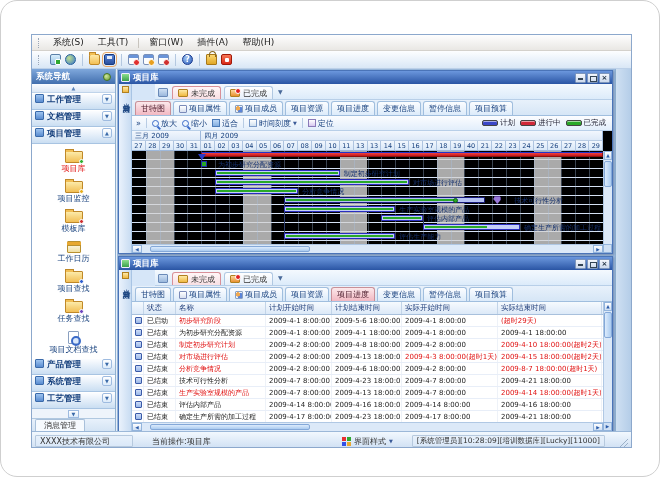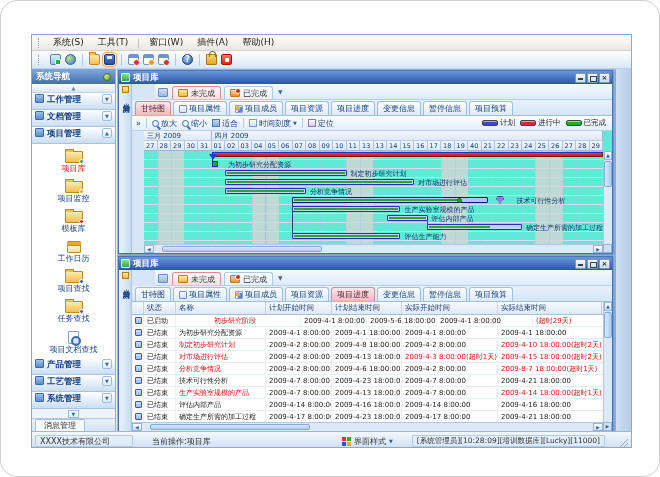--- a/index.html
+++ b/index.html
@@ -103,21 +103,21 @@
   .mag::after { content:''; position:absolute; right:-3px; bottom:-3px; width:4px; height:1.5px; background:#3a6ac8; transform:rotate(45deg); }
   .fitic { width:8px; height:8px; flex:none; background:linear-gradient(#bcd8f8,#84aede); border:1px solid #4a7ab8; }
   .tsic { width:8px; height:8px; flex:none; background:linear-gradient(#fff,#cfe0f0); border:1px solid #7a9ac8; }
   .locic { width:8px; height:8px; flex:none; background:linear-gradient(#fff,#d8c8f0); border:1px solid #8a7ab8; }
   .dd { font-size:5px; color:#3a5a98; }
   .legend { margin-left:auto; display:flex; align-items:center; gap:5px; padding:0 2px; }
   .litem { display:flex; align-items:center; gap:2px; font-size:7.5px; color:#223; }
   .lchip { width:16px; height:6px; border:1px solid #444; border-radius:2px; box-shadow:inset 0 1px 0 rgba(255,255,255,.55); }
 
   
-  .gantt { flex:1; position:relative; background:#5eead4; overflow:hidden;margin-left:12px; }
+  .gantt { flex:1; position:relative; background:#000000; overflow:hidden; }
   .mrow { display:flex; height:10px; margin-right:9px; }
   .gmonth { border-right:1px solid #9db8dc; border-bottom:1px solid #b8cce4; background:linear-gradient(#f2f7fd,#dde9f8); font-size:7px; color:#17407e; padding-left:3px; display:flex; align-items:center; white-space:nowrap; overflow:hidden; }
   .drow { display:flex; height:10px; margin-right:9px; }
   .gday { flex:1; border-right:1px solid #aec4e0; border-bottom:1px solid #9db8dc; background:linear-gradient(#f2f7fd,#d9e8f8); font-size:6.5px; color:#17407e; display:flex; align-items:center; justify-content:center; min-width:0; }
   .gbody { position:absolute; top:20px; left:0; right:9px; bottom:9px; background:repeating-linear-gradient(to bottom, transparent 0 8px, #d4e0f2 8px 9px); overflow:hidden; }
   .wkcol { position:absolute; top:0; bottom:0; background:#d5d5d5; opacity:.8; z-index:0; }
   .gcl { position:absolute; top:0; bottom:0; width:1px; background:rgba(170,195,230,.35); z-index:0; }
   .pbar { position:absolute; height:5px; background:linear-gradient(#f04040,#c01818); border:1px solid #8a0f0f; border-top:1px solid #2233cc; z-index:2; }
   .mtri { position:absolute; width:0; height:0; border-left:4px solid transparent; border-right:4px solid transparent; border-top:6px solid #2a3ac8; z-index:3; }
   .mbox { position:absolute; width:6px; height:6px; background:#28a828; border:1px solid #1c2ca8; z-index:3; }
@@ -261,26 +261,26 @@
                 <span class="slabel">项目文档查找</span>
               </div>
             </div>
             <div class="sgroup">
               <span class="gic"></span>
               <span class="glabel">产品管理</span>
               <span class="gchev">▼</span>
             </div>
             <div class="sgroup">
               <span class="gic"></span>
-              <span class="glabel">工艺管理</span>
+              <span class="glabel">系统管理</span>
               <span class="gchev">▼</span>
             </div>
             <div class="sgroup">
               <span class="gic"></span>
-              <span class="glabel">系统管理</span>
+              <span class="glabel">工艺管理</span>
               <span class="gchev">▼</span>
             </div>
             <div class="minichev-row">
               <span class="minichev">▼</span>
             </div>
           </div>
       <div class="msgrow">
         <div class="msgtab">消息管理</div>
       </div>
     </div>
@@ -596,21 +596,21 @@
                     <span class="th" style="width: 96px;">实际开始时间</span>
                     <span class="th" style="width: 104px;">实际结束时间</span>
                     <span class="th" style="width: 22px;">预警</span>
                   </div>
               <div class="trows">
                     <div class="trow">
                       <span class="td" style="width: 12px;">
                         <span class="gridic"></span>
                       </span>
                       <span class="td" style="width: 32px;">已启动</span>
-                      <span class="td red" style="width: 90px; margin-left: 35px;">初步研究阶段</span>
+                      <span class="td red" style="width: 90px;">初步研究阶段</span>
                       <span class="td" style="width: 66px;">2009-4-1 8:00:00</span>
                       <span class="td" style="width: 70px;">2009-5-6 18:00:00</span>
                       <span class="td" style="width: 96px;">2009-4-1 8:00:00</span>
                       <span class="td red" style="width: 104px;">(超时29天)</span>
                       <span class="td ctr" style="width: 22px;">0</span>
                     </div>
                     <div class="trow">
                       <span class="td" style="width: 12px;">
                         <span class="gridic"></span>
                       </span>

